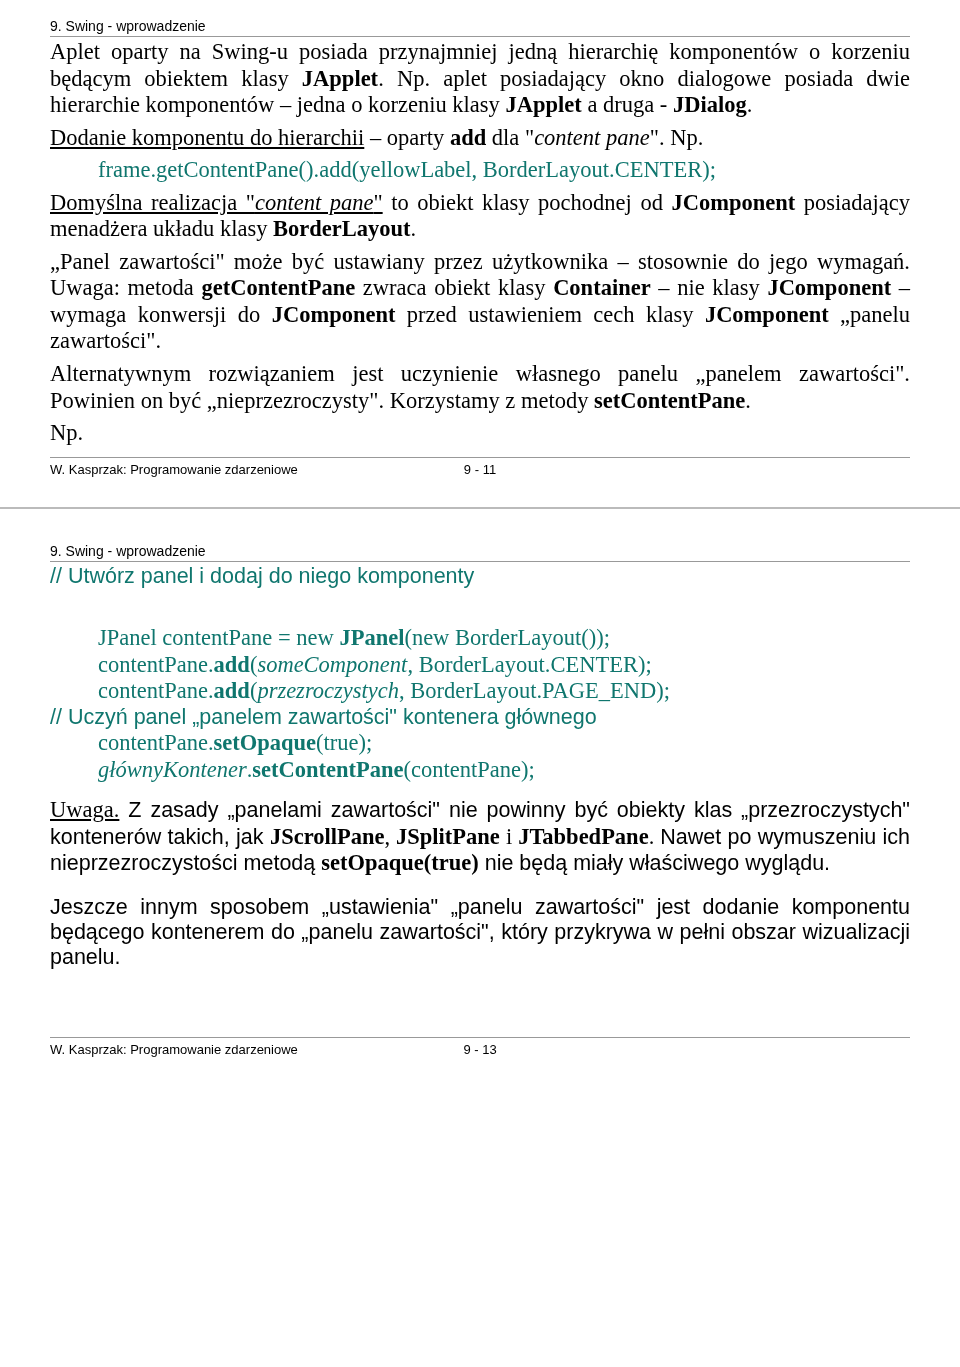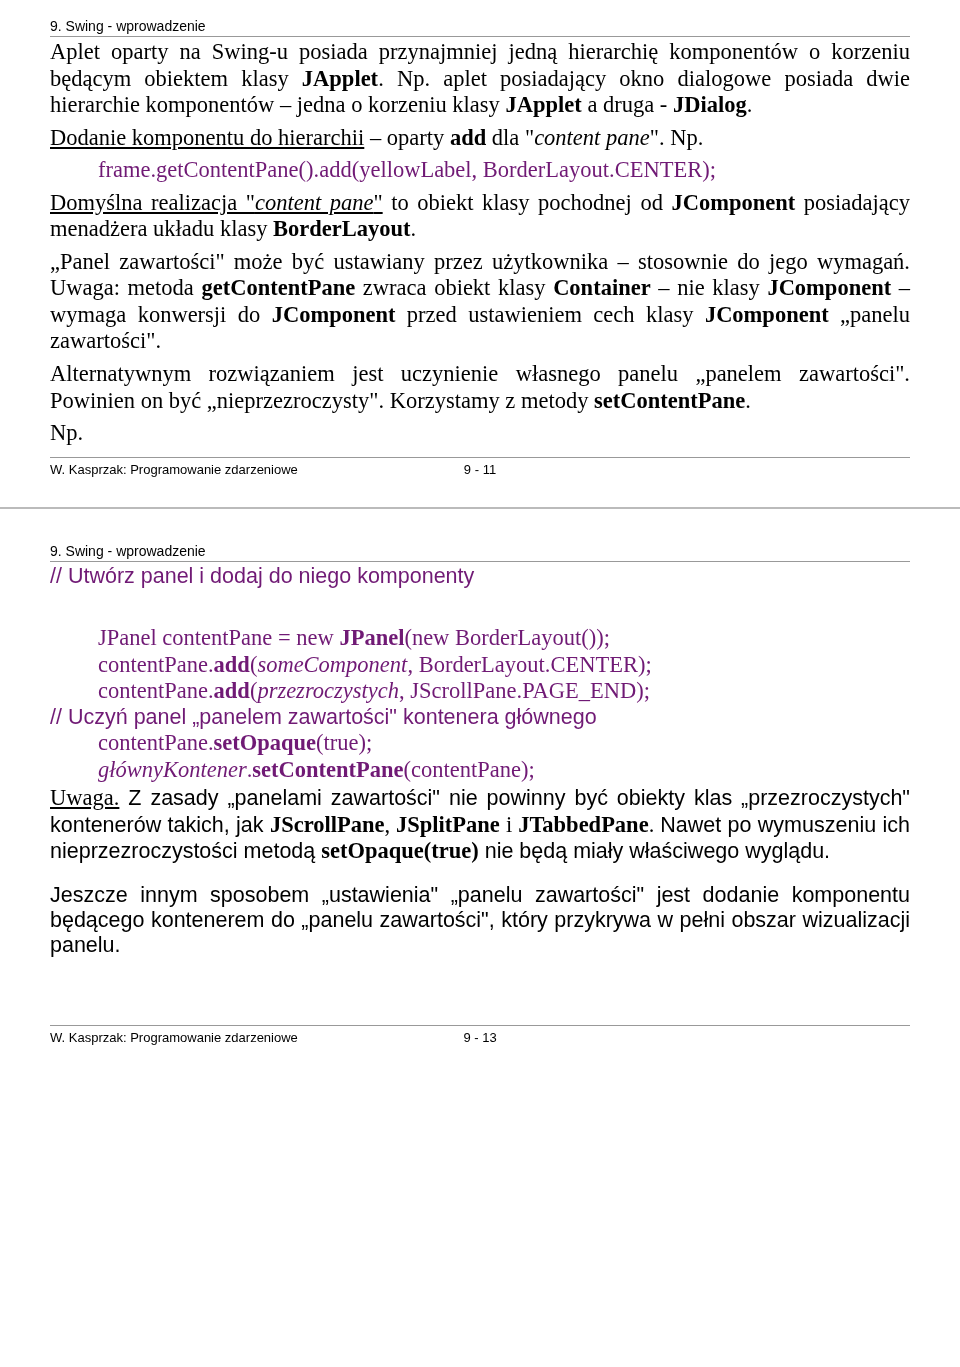--- a/index.html
+++ b/index.html
@@ -38,21 +38,21 @@
   }
   p {
     margin: 0 0 6px 0;
   }
   .justify {
     text-align: justify;
   }
   .indent {
     padding-left: 48px;
   }
-  .red { color: #701a75; }
+  .red { color: #0f766e; }
   .link { text-decoration: underline; }
   .italic { font-style: italic; }
   .bold { font-weight: bold; }
   .sans {
     font-family: Arial, Helvetica, sans-serif;
     font-size: 21.5px;
   }
   .footer-row {
     display: flex;
     justify-content: space-between;
@@ -126,30 +126,30 @@
     <p class="indent red" style="margin-bottom:0;margin-top:36px;">
       <span>JPanel contentPane = new </span><span class="bold">JPanel</span><span>(new BorderLayout());</span>
     </p>
 
 
     <p class="indent red" style="margin-bottom:0;">
       <span>contentPane.</span><span class="bold">add</span><span>(</span><span class="italic">someComponent</span><span>, BorderLayout.CENTER);</span>
     </p>
 
     <p class="indent red" style="margin-bottom:0;">
-      <span>contentPane.</span><span class="bold">add</span><span>(</span><span class="italic">przezroczystych</span><span>, JScrollPane.PAGE_END);</span>
+      <span>contentPane.</span><span class="bold">add</span><span>(</span><span class="italic">przezroczystych</span><span>, BorderLayout.PAGE_END);</span>
     </p>
 
     <p class="sans red" style="margin-bottom:0;">// Uczyń panel „panelem zawartości" kontenera głównego</p>
 
     <p class="indent red" style="margin-bottom:0;">
       <span>contentPane.</span><span class="bold">setOpaque</span><span>(true);</span>
     </p>
 
-    <p class="indent red" style="margin-bottom:2px;">
+    <p class="indent red" style="margin-bottom:14px;">
       <span class="italic">głównyKontener</span><span>.</span><span class="bold">setContentPane</span><span>(contentPane);</span>
     </p>
 
     <p class="justify sans" style="margin-bottom:18px;">
       <span class="link" style="font-family:'Times New Roman',serif;font-size:22.5px;">Uwaga.</span><span> Z zasady „panelami zawartości" nie powinny być obiekty klas „przezroczystych" kontenerów takich, jak </span><span class="bold" style="font-family:'Times New Roman',serif;font-size:22.5px;">JScrollPane</span><span style="font-family:'Times New Roman',serif;font-size:22.5px;">, </span><span class="bold" style="font-family:'Times New Roman',serif;font-size:22.5px;">JSplitPane</span><span style="font-family:'Times New Roman',serif;font-size:22.5px;"> i </span><span class="bold" style="font-family:'Times New Roman',serif;font-size:22.5px;">JTabbedPane</span><span style="font-family:'Times New Roman',serif;font-size:22.5px;">. </span><span>Nawet po wymuszeniu ich nieprzezroczystości metodą </span><span class="bold" style="font-family:'Times New Roman',serif;font-size:22.5px;">setOpaque(true)</span><span> nie będą miały właściwego wyglądu.</span>
     </p>
 
     <p class="justify sans">Jeszcze innym sposobem „ustawienia" „panelu zawartości" jest dodanie komponentu będącego kontenerem do „panelu zawartości", który przykrywa w pełni obszar wizualizacji panelu.</p>
 
   </div>

